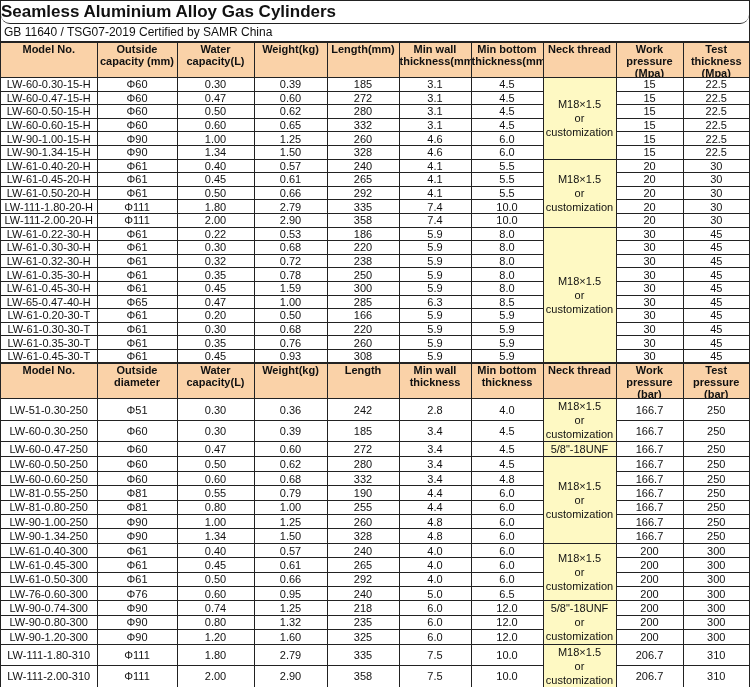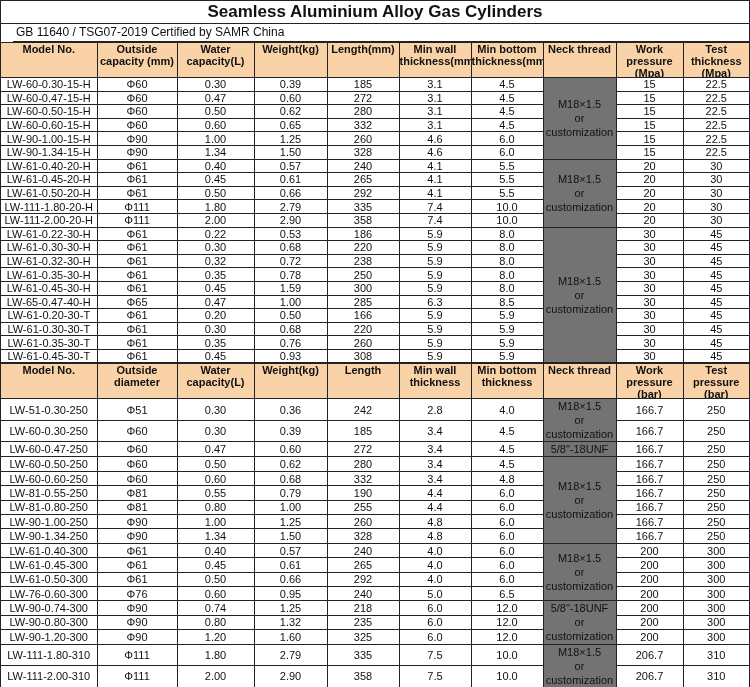--- a/index.html
+++ b/index.html
@@ -1,24 +1,24 @@
 <!DOCTYPE html>
 <html><head>
 <meta charset="utf-8">
 <style>
   html, body { margin:0; padding:0; background:#fff; }
   body { width:750px; height:687px; overflow:hidden; font-family:"Liberation Sans", sans-serif; color:#111; }
   .sheet { position:relative; width:748px; border:1px solid #222; border-bottom:none; }
-  .title { height:22px; line-height:22px; text-align:center; font-weight:bold; font-size:17px; border-bottom:1px solid #222; }
-  .cert { height:17px; line-height:17px; font-size:12px; padding-left:3px; border-bottom:1px solid #222;margin-left:12px; }
+  .title { height:22px; line-height:22px; font-weight:bold; font-size:17px; border-bottom:1px solid #222;border-radius:9px; }
+  .cert { height:17px; line-height:17px; font-size:12px; padding-left:3px; border-bottom:1px solid #222; }
   table { border-collapse:collapse; width:748px; table-layout:fixed; }
   td, th { border:1px solid #222; padding:0; text-align:center; font-size:11px; overflow:hidden; white-space:nowrap; }
   th { background:#fad2a8; font-weight:bold; font-size:11px; line-height:12px; height:34px; vertical-align:middle; white-space:normal;margin-left:38px; }
   td { height:12.6px; line-height:12px; }
-  td.neck { white-space:normal; line-height:14px; background:#737373;margin-top:28px; }
+  td.neck { white-space:normal; line-height:14px; background:#fef9c3;margin-top:28px; }
   tr > td:first-child, tr > th:first-child { border-left:none; }
   tr > td:last-child, tr > th:last-child { border-right:none; }
   .hdr-clip { height:34px; overflow:hidden; display:block; }
   .t2 td { height:13.4px; }
 </style>
 </head>
 <body>
 
 <div class="sheet">
   <div class="title">Seamless Aluminium Alloy Gas Cylinders</div>

